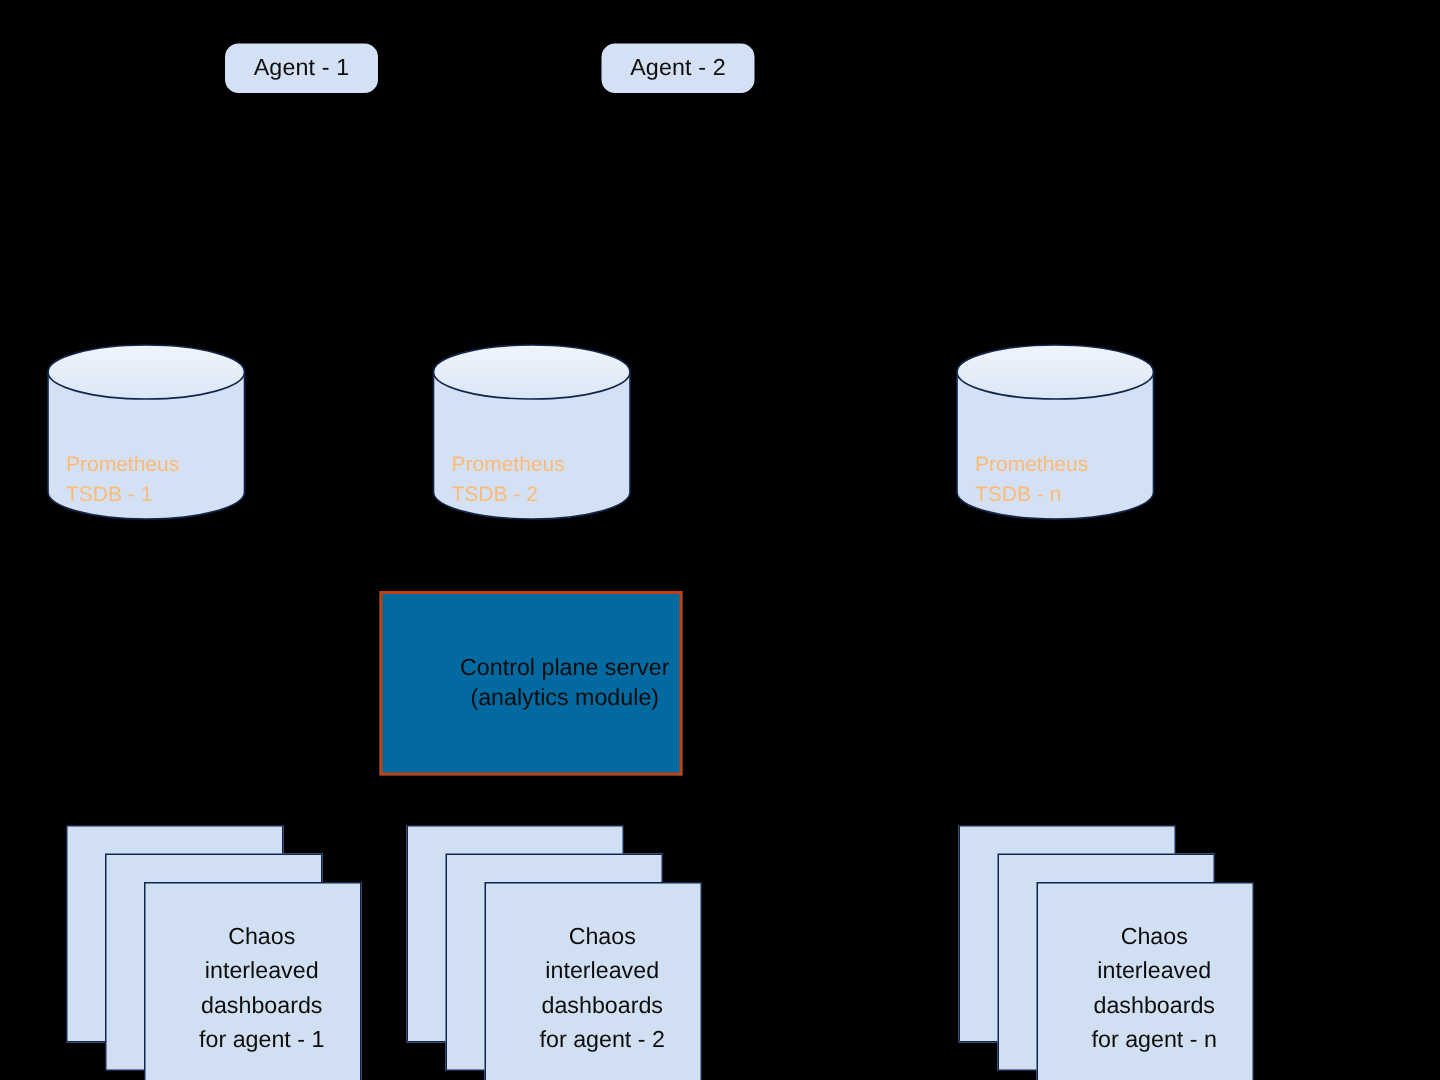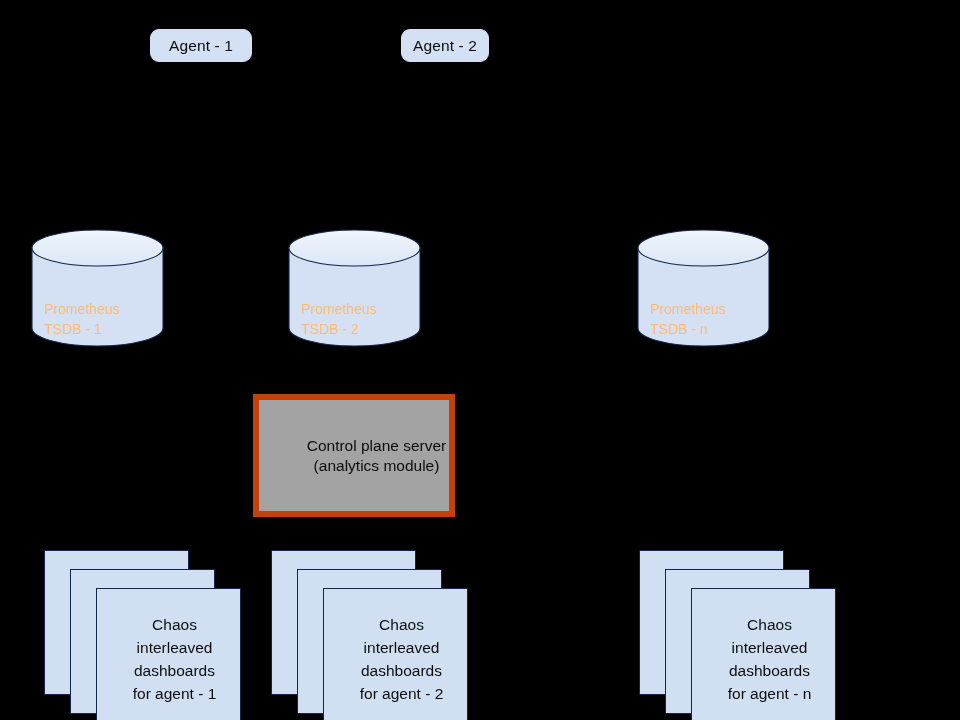--- a/index.html
+++ b/index.html
@@ -60,22 +60,22 @@
     font-size: 14px;
     line-height: 20px;
     color: #fdba74;
     white-space: pre-line;
     margin-top: 20px;
   }
 
   
   .server-box {
     position: absolute;
-    background: #a3a3a3;
-    border: 6px solid #c2410c;
+    background: #0369a1;
+    border: 2px solid #c2410c;
     display: flex;
     flex-direction: column;
     align-items: center;
     justify-content: center;
     box-sizing: border-box;
     padding-left: 45px;
   }
   .server-box .line {
     font-size: 15.5px;
     line-height: 20px;
@@ -139,21 +139,21 @@
       <path d="M188,547 L136,563"></path>
       <path d="M354,517 L354,566"></path>
       <path d="M637,547 L720,566"></path>
     </g>
   </svg>
 
   <div class="agent-box" style="left:150px; top:29px; width:102px; height:33px;justify-content:center;">
     <span class="label">Agent - 1</span>
   </div>
 
-  <div class="agent-box" style="left:401px; top:29px; width:88px; height:33px;">
+  <div class="agent-box" style="left:401px; top:29px; width:102px; height:33px;">
     <span class="label">Agent - 2</span>
   </div>
 
 
   <div class="cyl" style="left:31px; top:229px; width:133px; height:118px;">
     <svg class="cyl-svg" width="133" height="118" viewBox="0 0 133 118" xmlns="http://www.w3.org/2000/svg">
       <defs>
         <linearGradient id="g1" x1="0" y1="0" x2="0" y2="1">
           <stop offset="0%" stop-color="#f0f5fc"></stop>
           <stop offset="100%" stop-color="#dbe6f6"></stop>

